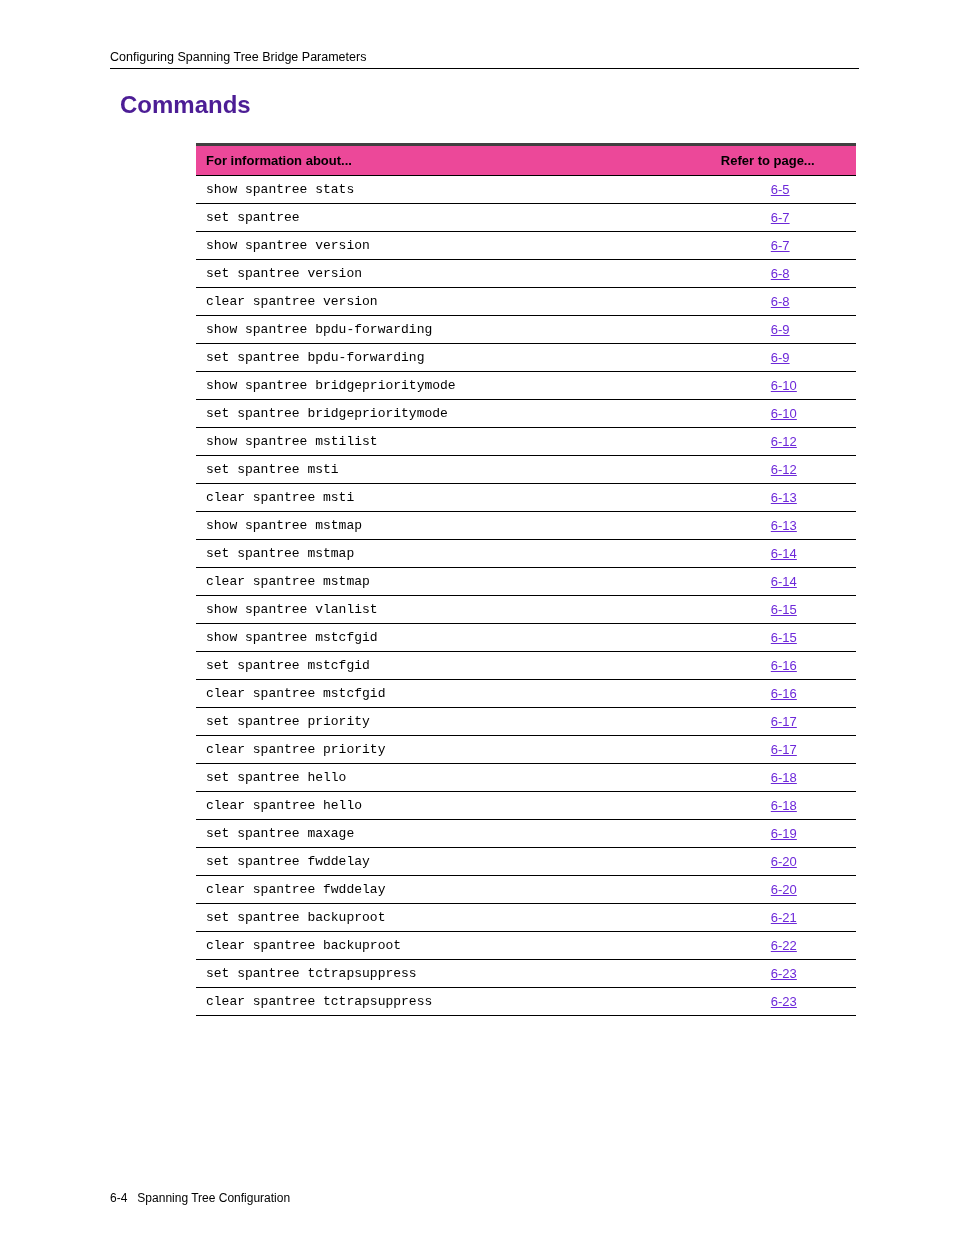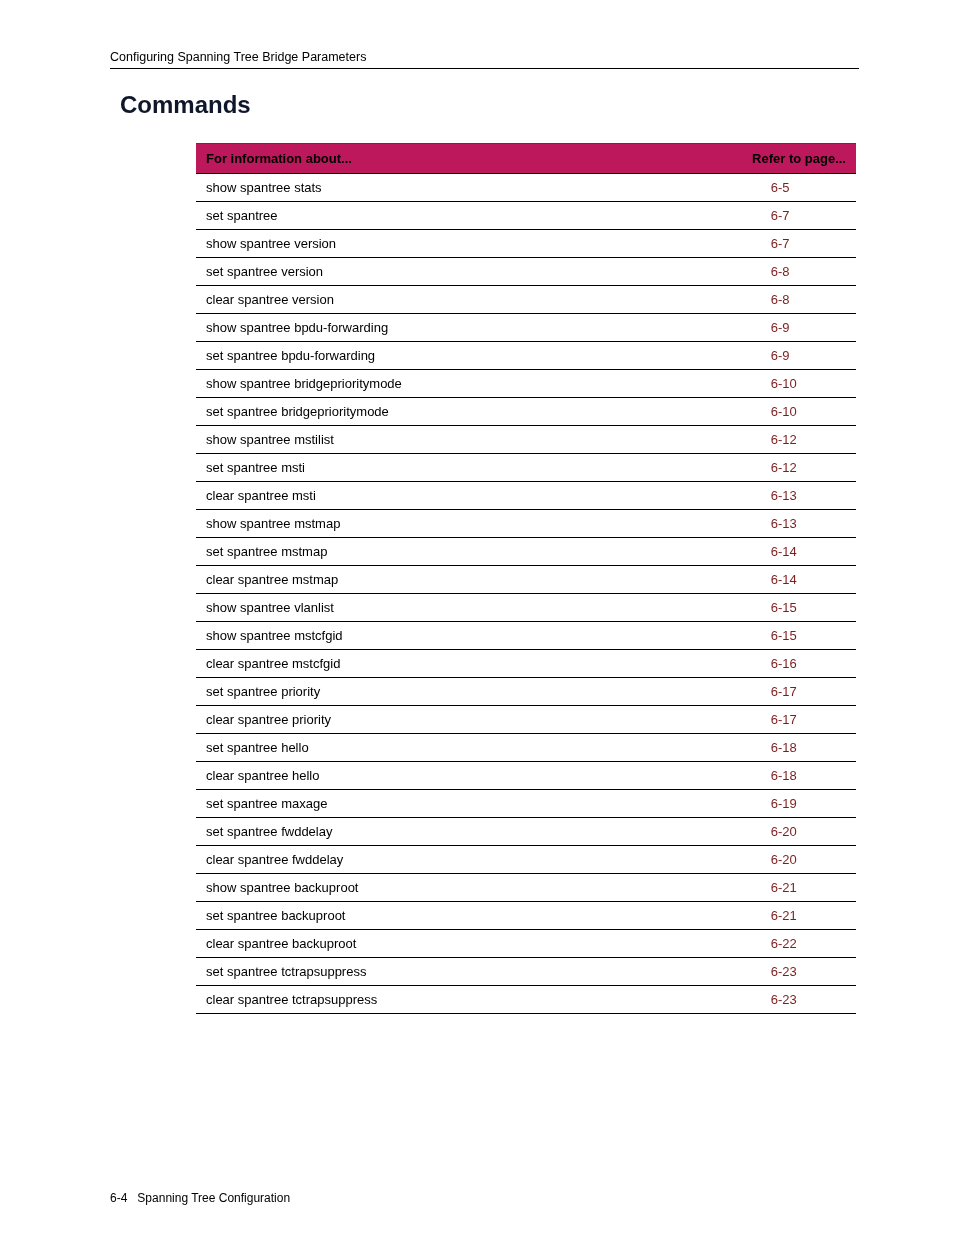--- a/index.html
+++ b/index.html
@@ -18,56 +18,56 @@
     display: flex;
     flex-direction: column;
   }
   .header-line {
     border-bottom: 1px solid #000;
     padding-bottom: 4px;
     margin-bottom: 22px;
     font-size: 12.5px;
   }
   .section-title {
-    color: #0f172a;
+    color: #4c1d95;
     font-size: 24px;
     font-weight: bold;
     margin: 0 0 24px 10px;
   }
   .table-wrap {
     margin-left: 86px;
     width: 660px;
   }
   table {
     border-collapse: collapse;
     width: 100%;
   }
   th {
-    background: #be185d;
+    background: #ec4899;
     font-weight: bold;
     font-size: 13px;
     padding: 7px 10px;
     text-align: left;
-    border-top: 1px solid #404040;
+    border-top: 3px solid #404040;
     border-bottom: 1px solid #000;
   }
   th.page-col {
-    text-align: right;
   }
   td {
     font-size: 13px;
     padding: 6px 10px;
     border-bottom: 1px solid #000;
   }
   td.page-col {
     text-align: left;
-    color: #7f1d1d;
+    color: #6d28d9;
     padding-left: 60px;
-  }
-  td.cmd-col { width: 78%; }
+    text-decoration: underline;
+  }
+  td.cmd-col { width: 78%; font-family: Liberation Mono, monospace; }
   .footer {
     margin-top: auto;
     font-size: 12px;
     padding-top: 40px;
   }
 </style>
 </head>
 <body>
 
 <div class="page">
@@ -148,20 +148,24 @@
           </tr>
           <tr>
             <td class="cmd-col">show spantree vlanlist</td>
             <td class="page-col">6-15</td>
           </tr>
           <tr>
             <td class="cmd-col">show spantree mstcfgid</td>
             <td class="page-col">6-15</td>
           </tr>
           <tr>
+            <td class="cmd-col">set spantree mstcfgid</td>
+            <td class="page-col">6-16</td>
+          </tr>
+          <tr>
             <td class="cmd-col">clear spantree mstcfgid</td>
             <td class="page-col">6-16</td>
           </tr>
           <tr>
             <td class="cmd-col">set spantree priority</td>
             <td class="page-col">6-17</td>
           </tr>
           <tr>
             <td class="cmd-col">clear spantree priority</td>
             <td class="page-col">6-17</td>
@@ -178,24 +182,20 @@
             <td class="cmd-col">set spantree maxage</td>
             <td class="page-col">6-19</td>
           </tr>
           <tr>
             <td class="cmd-col">set spantree fwddelay</td>
             <td class="page-col">6-20</td>
           </tr>
           <tr>
             <td class="cmd-col">clear spantree fwddelay</td>
             <td class="page-col">6-20</td>
-          </tr>
-          <tr>
-            <td class="cmd-col">show spantree backuproot</td>
-            <td class="page-col">6-21</td>
           </tr>
           <tr>
             <td class="cmd-col">set spantree backuproot</td>
             <td class="page-col">6-21</td>
           </tr>
           <tr>
             <td class="cmd-col">clear spantree backuproot</td>
             <td class="page-col">6-22</td>
           </tr>
           <tr>

